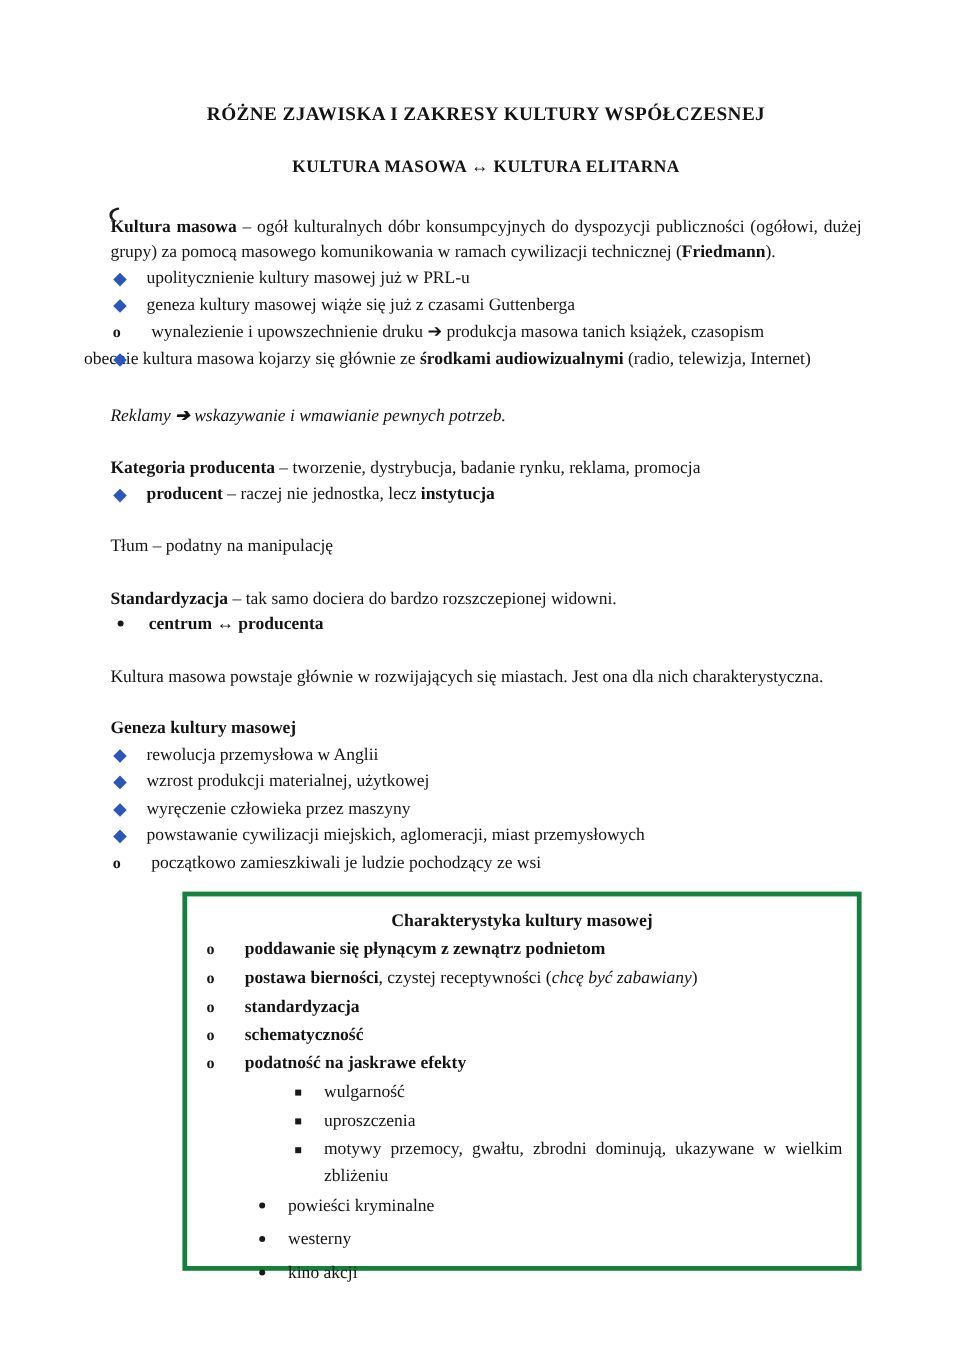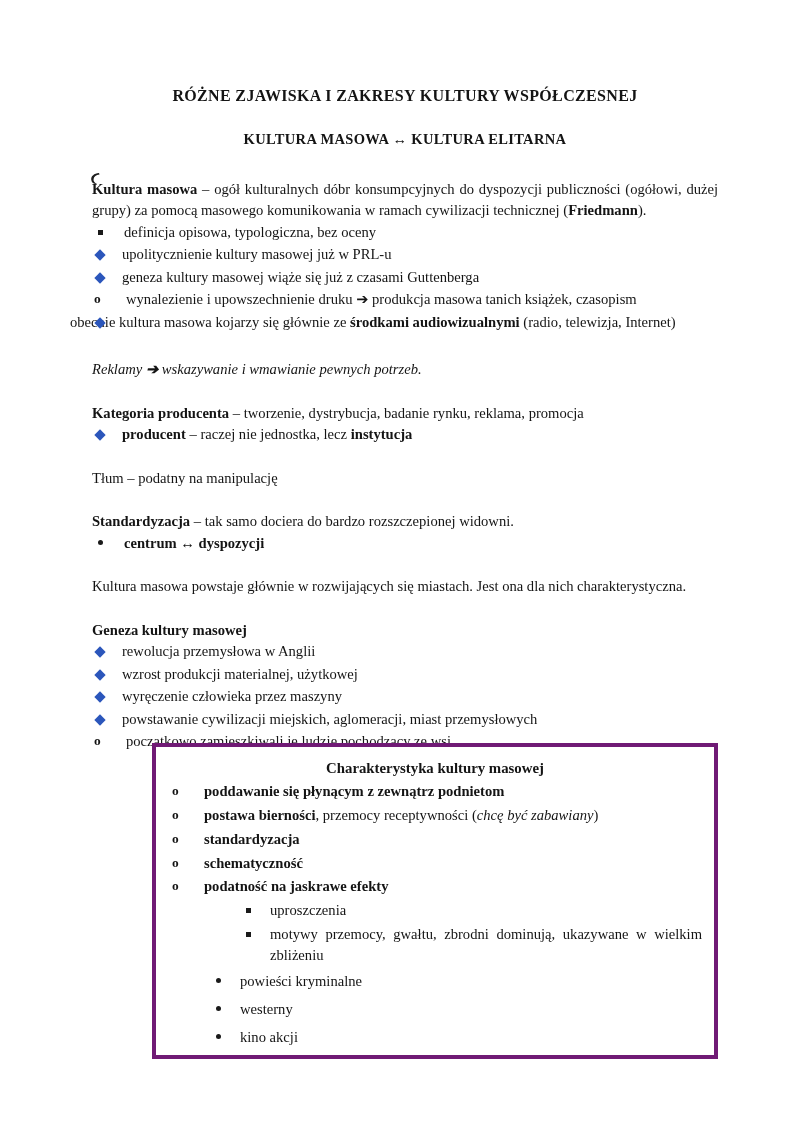--- a/index.html
+++ b/index.html
@@ -145,21 +145,21 @@
   .arrow { font-weight: bold; }
 
   
   .redbox {
     position: absolute;
     left: 152px;
     top: 743px;
     width: 566px;
     height: 316px;
     box-sizing: border-box;
-    border: 4px solid #701a75;
+    border: 4px solid #15803d;
     background: #ffffff;
     padding: 10px 12px 0 12px;
   }
   .redbox-title {
     text-align: center;
     font-weight: bold;
     font-size: 14.8px;
     margin: 2px 0 4px 0;
     line-height: 1.25;
   }
@@ -238,23 +238,20 @@
 
   <svg class="scan-mark" viewBox="0 0 16 20" aria-hidden="true">
     <path d="M11 2 C6 2.5 3 5 3.2 8.5 C3.4 12 6.5 13.5 9 13 C6.5 11.8 5.2 10 5.6 8 C6 5.8 8 4 11.5 3.6 Z" fill="#1d1d1d"></path>
   </svg>
 
   <h1 class="doc-title">RÓŻNE ZJAWISKA I ZAKRESY KULTURY WSPÓŁCZESNEJ</h1>
   <h2 class="doc-subtitle">KULTURA MASOWA ↔ KULTURA ELITARNA</h2>
 
   <p class="para nogap"><b>Kultura masowa</b><span> – </span><span>ogół kulturalnych dóbr konsumpcyjnych do dyspozycji publiczności (ogółowi, dużej grupy) za pomocą masowego komunikowania w ramach cywilizacji technicznej (</span><b>Friedmann</b><span>).</span></p>
 
-  <ul class="lvl sq1">
-    <li><span class="bullet-sq"></span><span>definicja opisowa, typologiczna, bez oceny</span></li>
-  </ul>
 
   <ul class="lvl d1">
     <li><span class="bullet-diamond"></span><span>upolitycznienie kultury masowej już w PRL-u</span></li>
     <li><span class="bullet-diamond"></span><span>geneza kultury masowej wiąże się już z czasami Guttenberga</span></li>
   </ul>
 
   <ul class="lvl o1">
     <li><span class="bullet-o">o</span><span>wynalezienie i upowszechnienie druku ➔ produkcja masowa tanich książek, czasopism</span></li>
   </ul>
 
@@ -266,48 +263,49 @@
 
   <p class="para nogap" style="margin-top:22px;"><b>Kategoria producenta</b><span> – </span><span>tworzenie, dystrybucja, badanie rynku, reklama, promocja</span></p>
   <ul class="lvl d1">
     <li><span class="bullet-diamond"></span><b>producent</b><span> – raczej nie jednostka, lecz </span><b>instytucja</b></li>
   </ul>
 
   <p class="para" style="margin-top:22px;">Tłum – podatny na manipulację</p>
 
   <p class="para nogap" style="margin-top:22px;"><b>Standardyzacja</b><span> – </span><span>tak samo dociera do bardzo rozszczepionej widowni.</span></p>
   <ul class="lvl rd1">
-    <li><span class="bullet-rd"></span><b>centrum ↔ dyspozycji</b></li>
+    <li><span class="bullet-rd"></span><b>centrum ↔ producenta</b></li>
   </ul>
 
   <p class="para" style="margin-top:22px;">Kultura masowa powstaje głównie w rozwijających się miastach. Jest ona dla nich charakterystyczna.</p>
 
   <p class="para nogap" style="margin-top:22px;"><b>Geneza kultury masowej</b></p>
   <ul class="lvl d1">
     <li><span class="bullet-diamond"></span><span>rewolucja przemysłowa w Anglii</span></li>
     <li><span class="bullet-diamond"></span><span>wzrost produkcji materialnej, użytkowej</span></li>
     <li><span class="bullet-diamond"></span><span>wyręczenie człowieka przez maszyny</span></li>
     <li><span class="bullet-diamond"></span><span>powstawanie cywilizacji miejskich, aglomeracji, miast przemysłowych</span></li>
   </ul>
   <ul class="lvl o1">
     <li><span class="bullet-o">o</span><span>początkowo zamieszkiwali je ludzie pochodzący ze wsi</span></li>
   </ul>
 
   <div class="redbox">
     <div class="redbox-title">Charakterystyka kultury masowej</div>
 
     <ul class="ob">
       <li><span class="bullet-o">o</span><span>poddawanie się płynącym z zewnątrz podnietom</span></li>
-      <li><span class="bullet-o">o</span><span>postawa bierności</span><span class="reg">, przemocy receptywności (</span><span class="ital">chcę być zabawiany</span><span class="reg">)</span></li>
+      <li><span class="bullet-o">o</span><span>postawa bierności</span><span class="reg">, czystej receptywności (</span><span class="ital">chcę być zabawiany</span><span class="reg">)</span></li>
       <li><span class="bullet-o">o</span><span>standardyzacja</span></li>
       <li><span class="bullet-o">o</span><span>schematyczność</span></li>
       <li><span class="bullet-o">o</span><span>podatność na jaskrawe efekty</span></li>
     </ul>
 
     <ul class="sq2">
+      <li><span class="bullet-sq"></span><span>wulgarność</span></li>
       <li><span class="bullet-sq"></span><span>uproszczenia</span></li>
       <li><span class="bullet-sq"></span><span>motywy przemocy, gwałtu, zbrodni dominują, ukazywane w wielkim zbliżeniu</span></li>
     </ul>
 
     <ul class="rd2">
       <li><span class="bullet-rd"></span><span>powieści kryminalne</span></li>
       <li><span class="bullet-rd"></span><span>westerny</span></li>
       <li><span class="bullet-rd"></span><span>kino akcji</span></li>
     </ul>
   </div>

